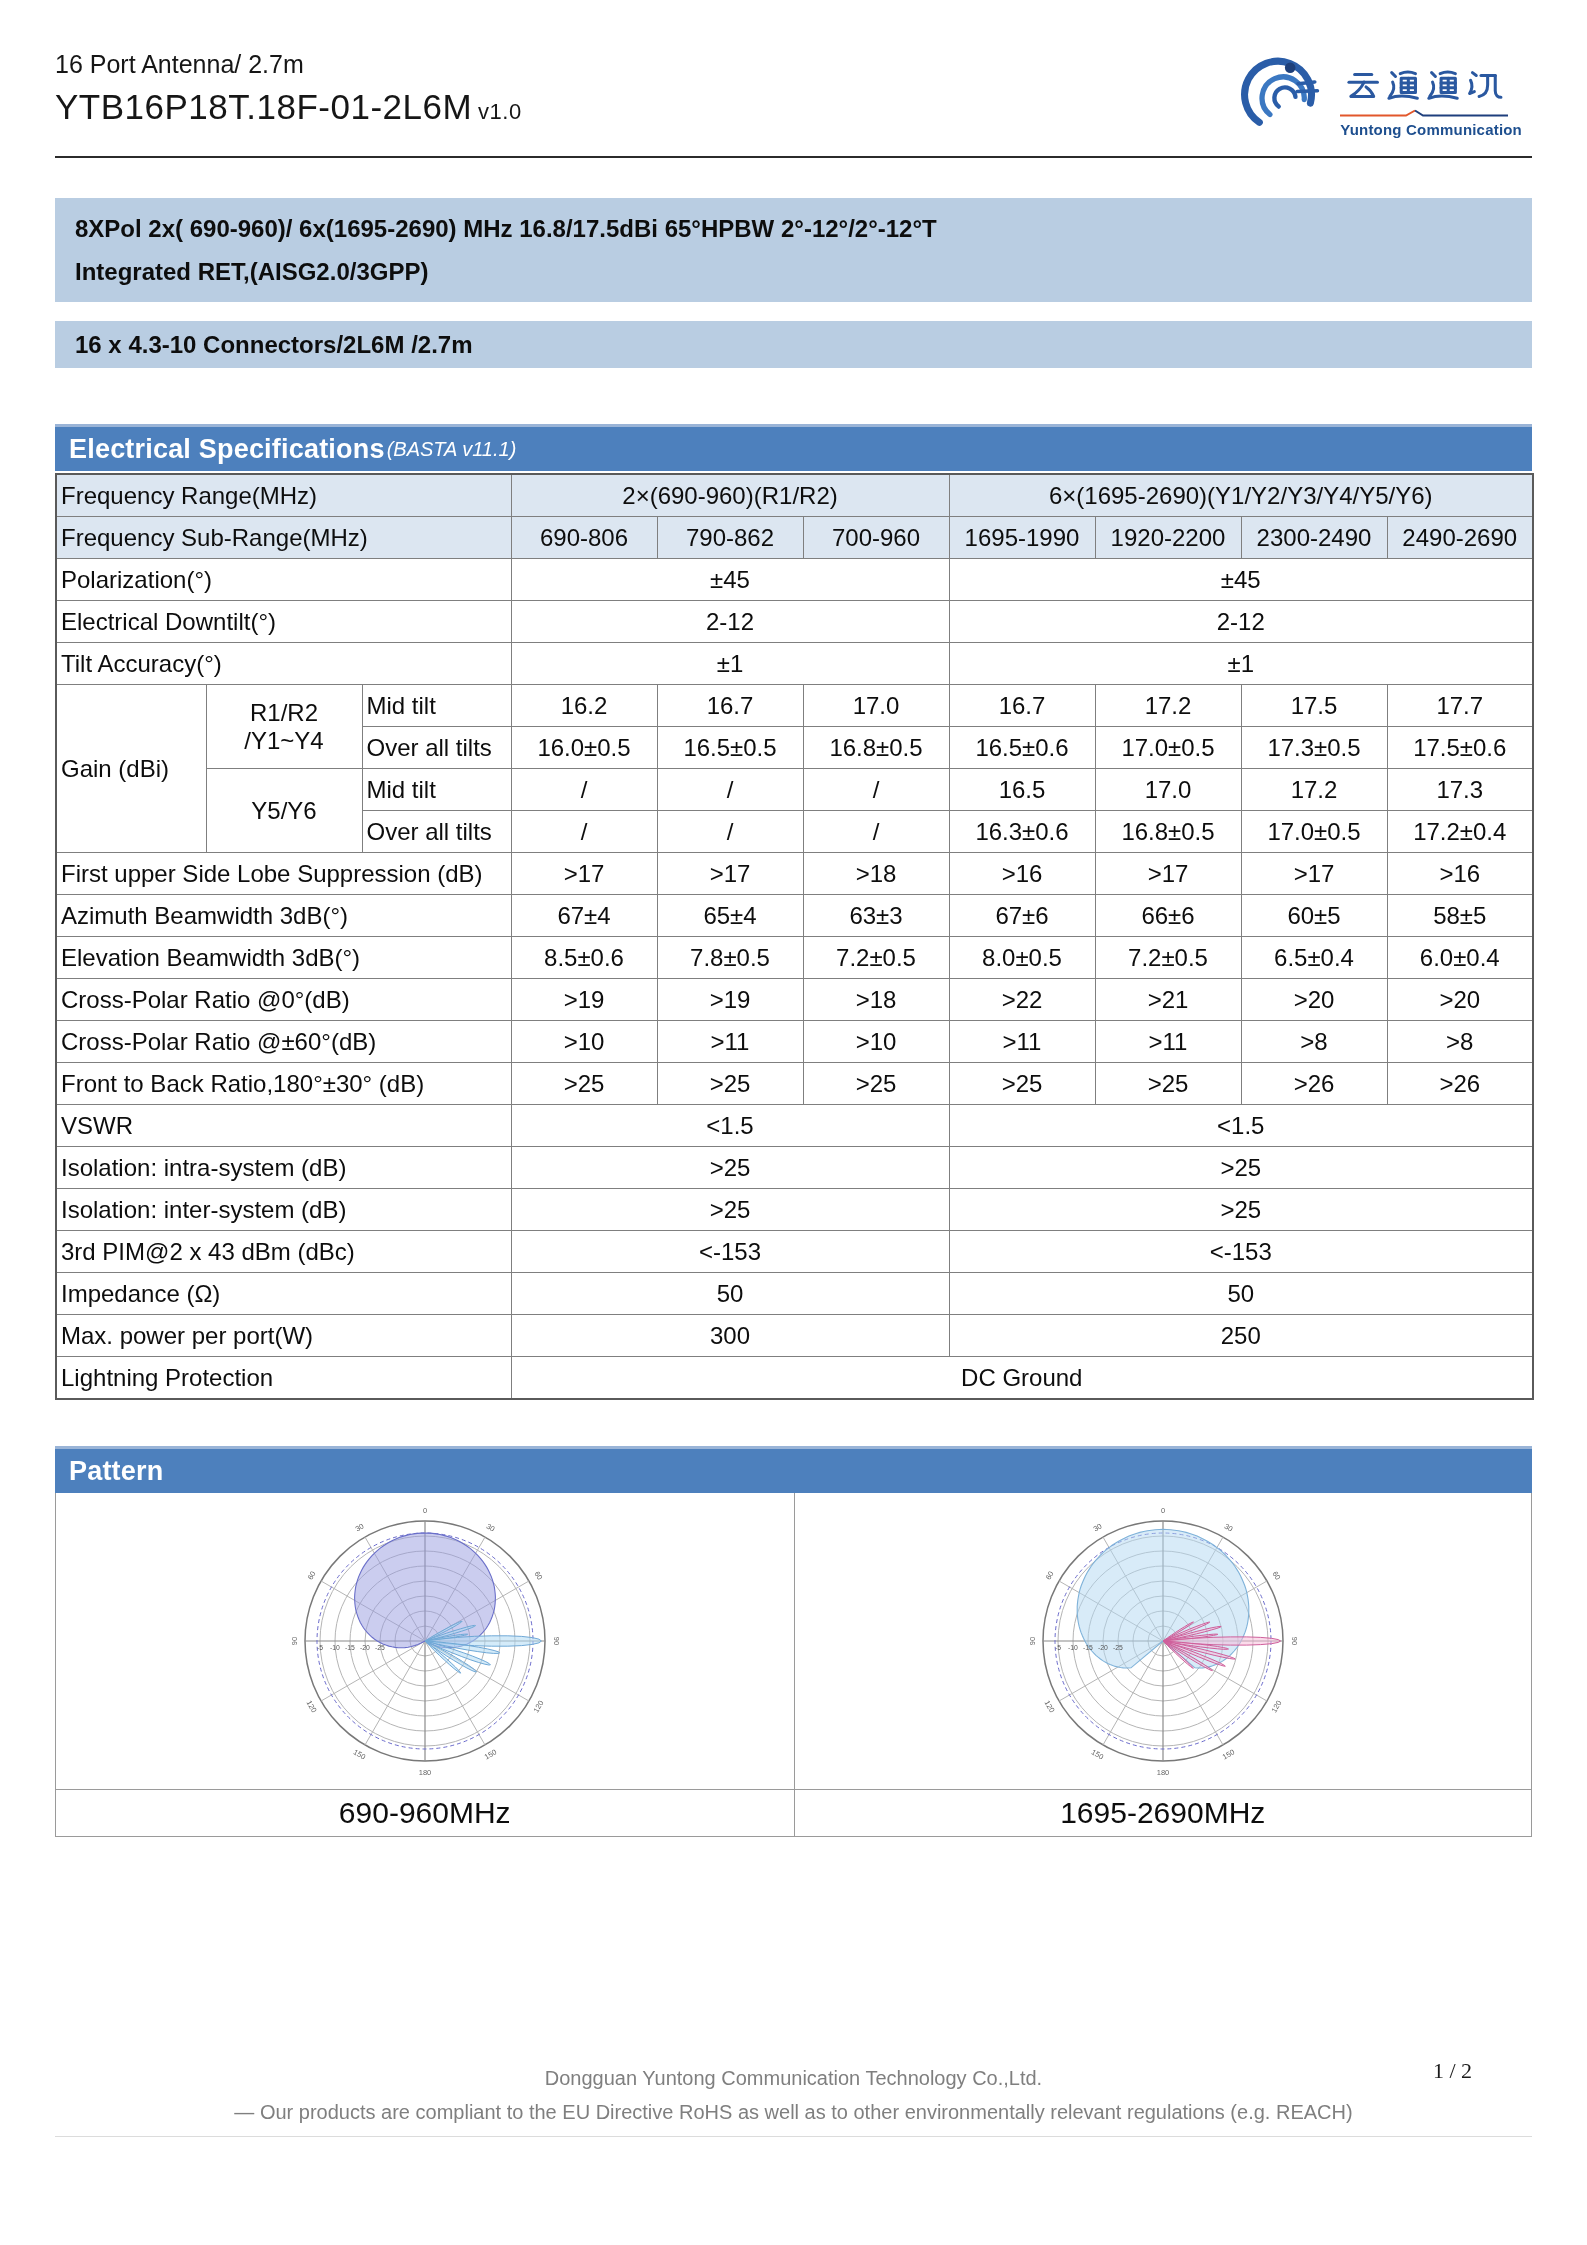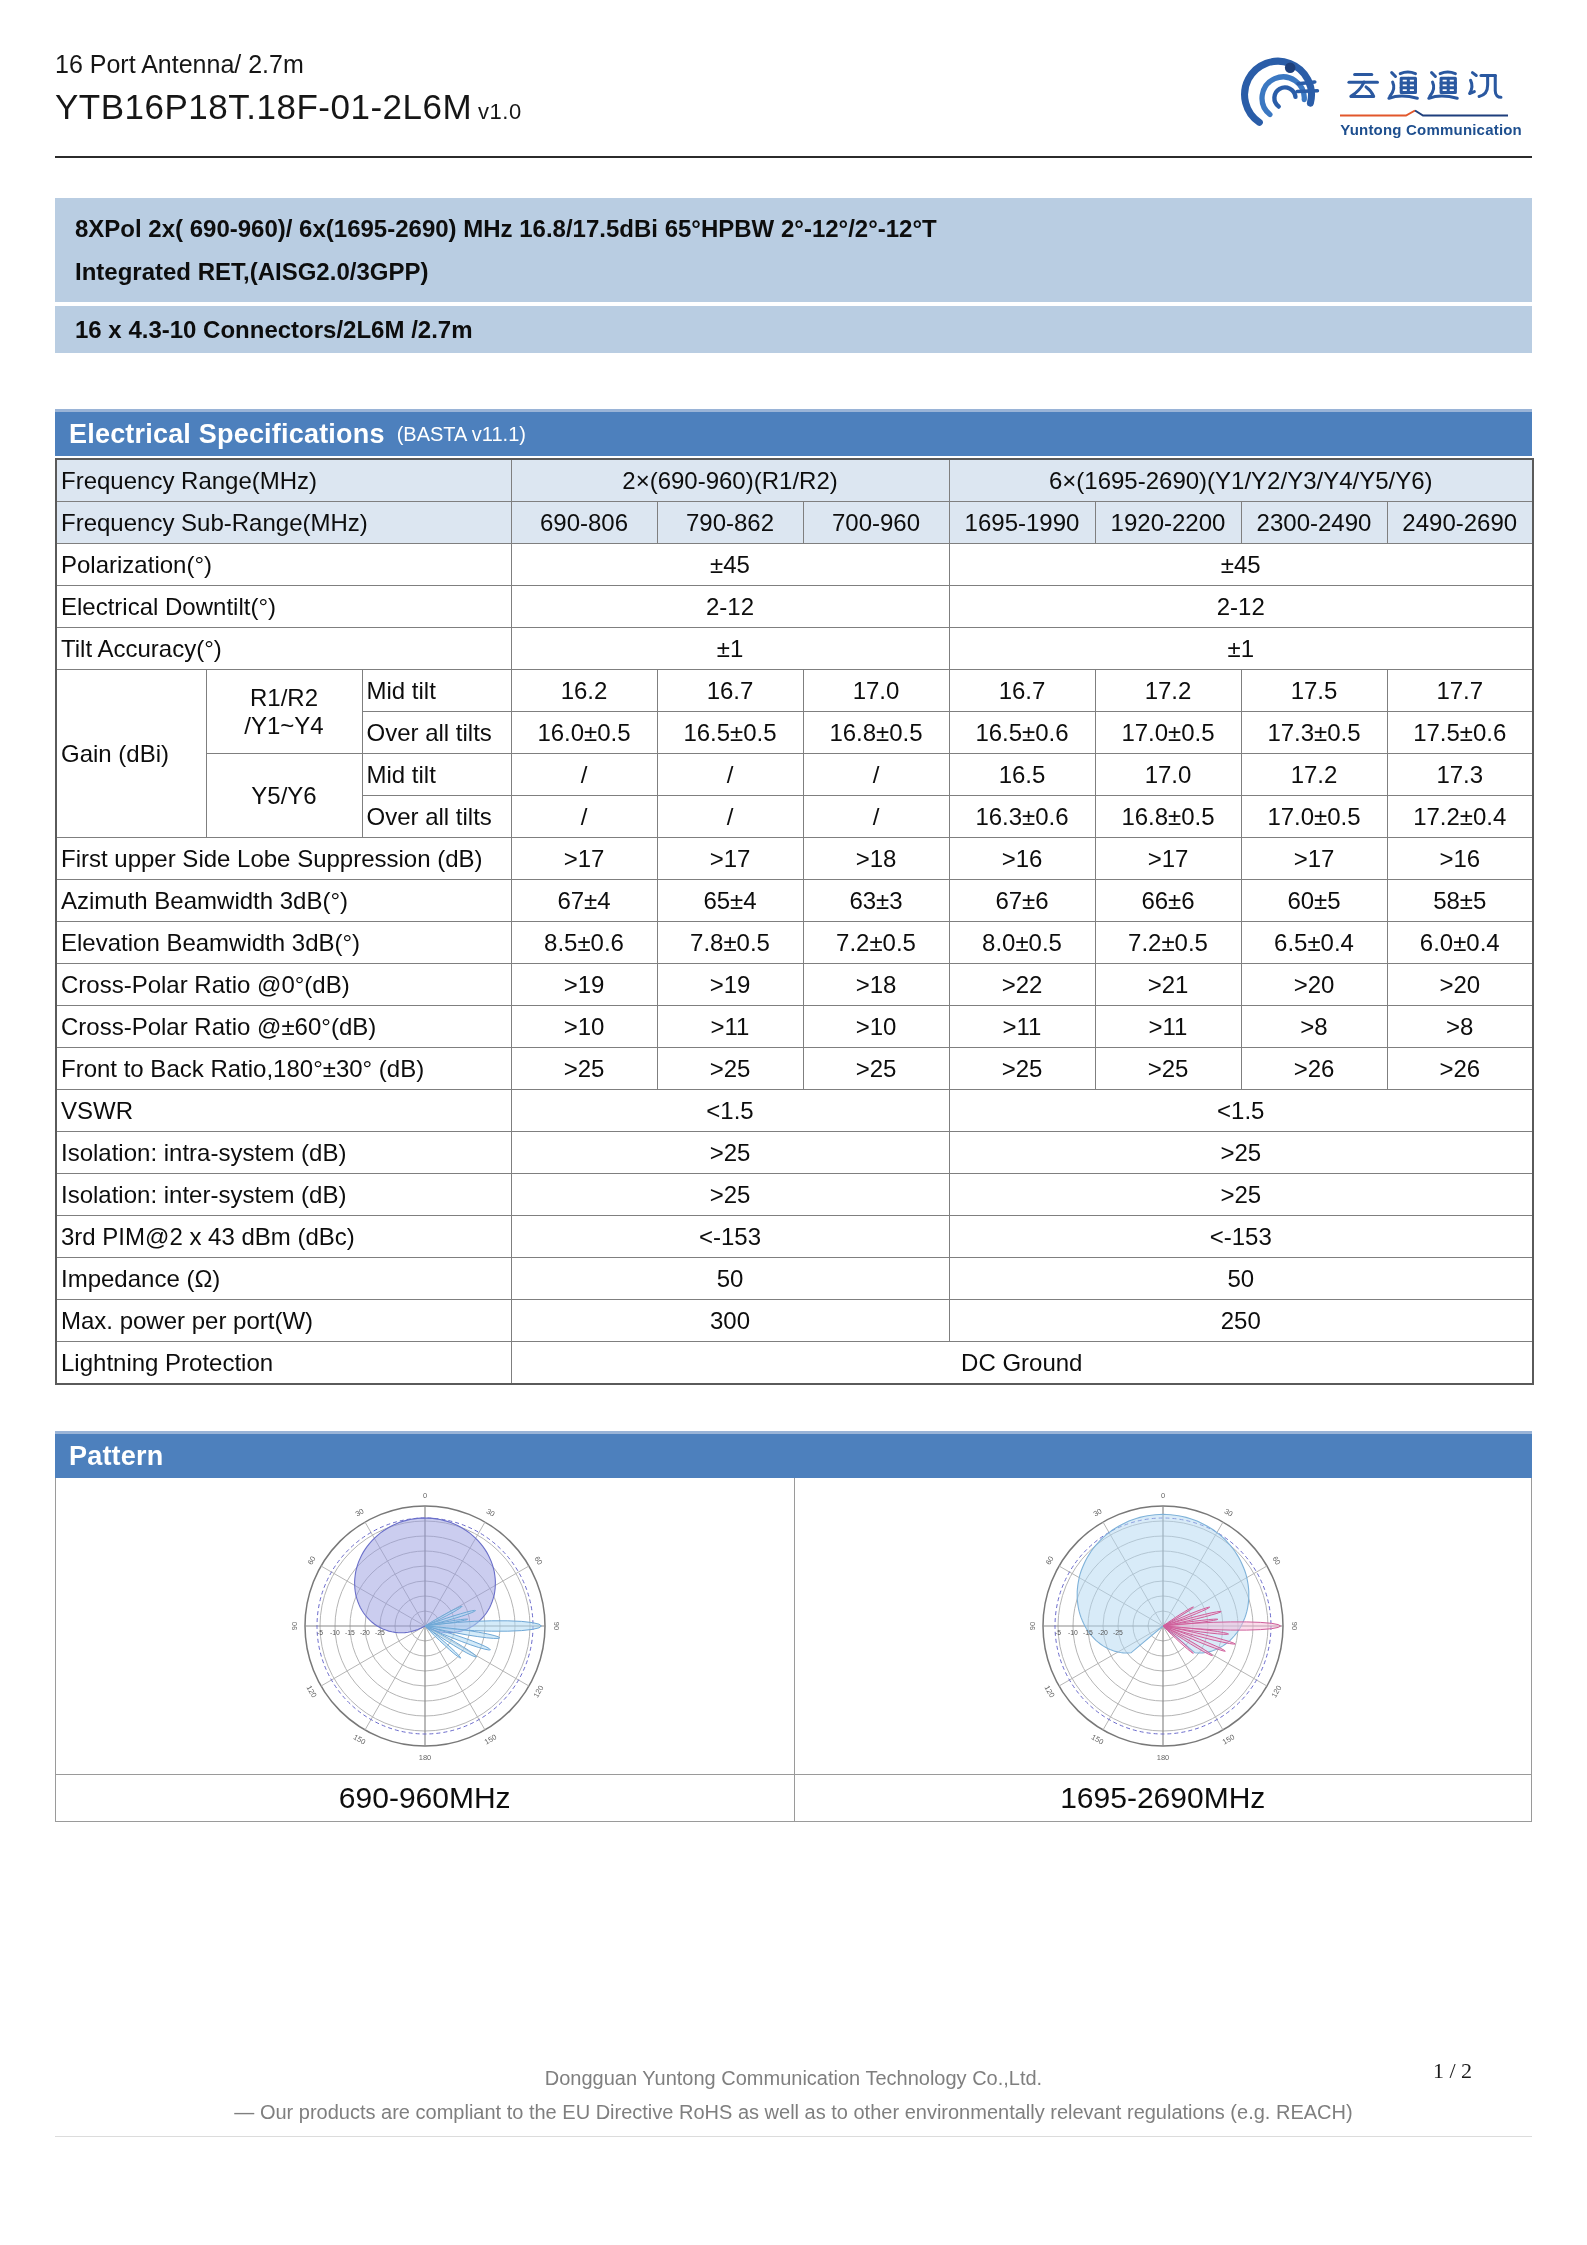--- a/index.html
+++ b/index.html
@@ -12,27 +12,27 @@
   .title2{font-size:35px;color:#161616;margin-top:8px;letter-spacing:.5px;}
   .ver{font-size:22px;margin-left:6px;}
   .rule{border-top:2px solid #2b2b2b;margin-top:16px;}
   .logo{display:flex;align-items:flex-start;gap:10px;margin-top:2px;margin-right:10px;}
   .logo-right{display:flex;flex-direction:column;align-items:flex-start;padding-top:14px;}
   .logo-underline{margin-top:5px;}
   .logo-en{font-size:15px;font-weight:bold;color:#1e4f8f;margin-top:3px;letter-spacing:.2px;}
   
   .summary{margin-top:40px;}
   .sum-box{background:#b9cde2;font-weight:bold;font-size:24px;color:#0d0d0d;padding-left:20px;}
-  .sum-box.first{padding-top:9px;padding-bottom:9px;line-height:43px;margin-bottom:4px;}
+  .sum-box.first{padding-top:9px;padding-bottom:9px;line-height:43px;margin-bottom:19px;}
   .sum-box.second{line-height:47px;}
   
   .sec-bar{margin-top:0;background:#4d80bd;border-top:3px solid #9ab4d7;height:44px;
            display:flex;align-items:center;padding-left:14px;color:#fff;}
   .sec-title{font-size:27px;font-weight:bold;letter-spacing:.2px;}
-  .sec-sub{font-size:20px;margin-left:12px;}
+  .sec-sub{font-size:20px;margin-left:2px;font-style:italic;}
   .specs{margin-top:56px;}
   
   table.spec{border-collapse:collapse;width:100%;table-layout:fixed;margin-top:2px;
              font-size:24px;border:2px solid #5a5a5a;}
   table.spec td{border:1px solid #7f7f7f;height:41px;padding:0 4px;color:#0d0d0d;overflow:hidden;}
   td.lbl{text-align:left;padding-left:11px;}
   td.lbl2{text-align:left;padding-left:9px;}
   td.c{text-align:center;}
   td.blue{background:#dce6f1;}
   

